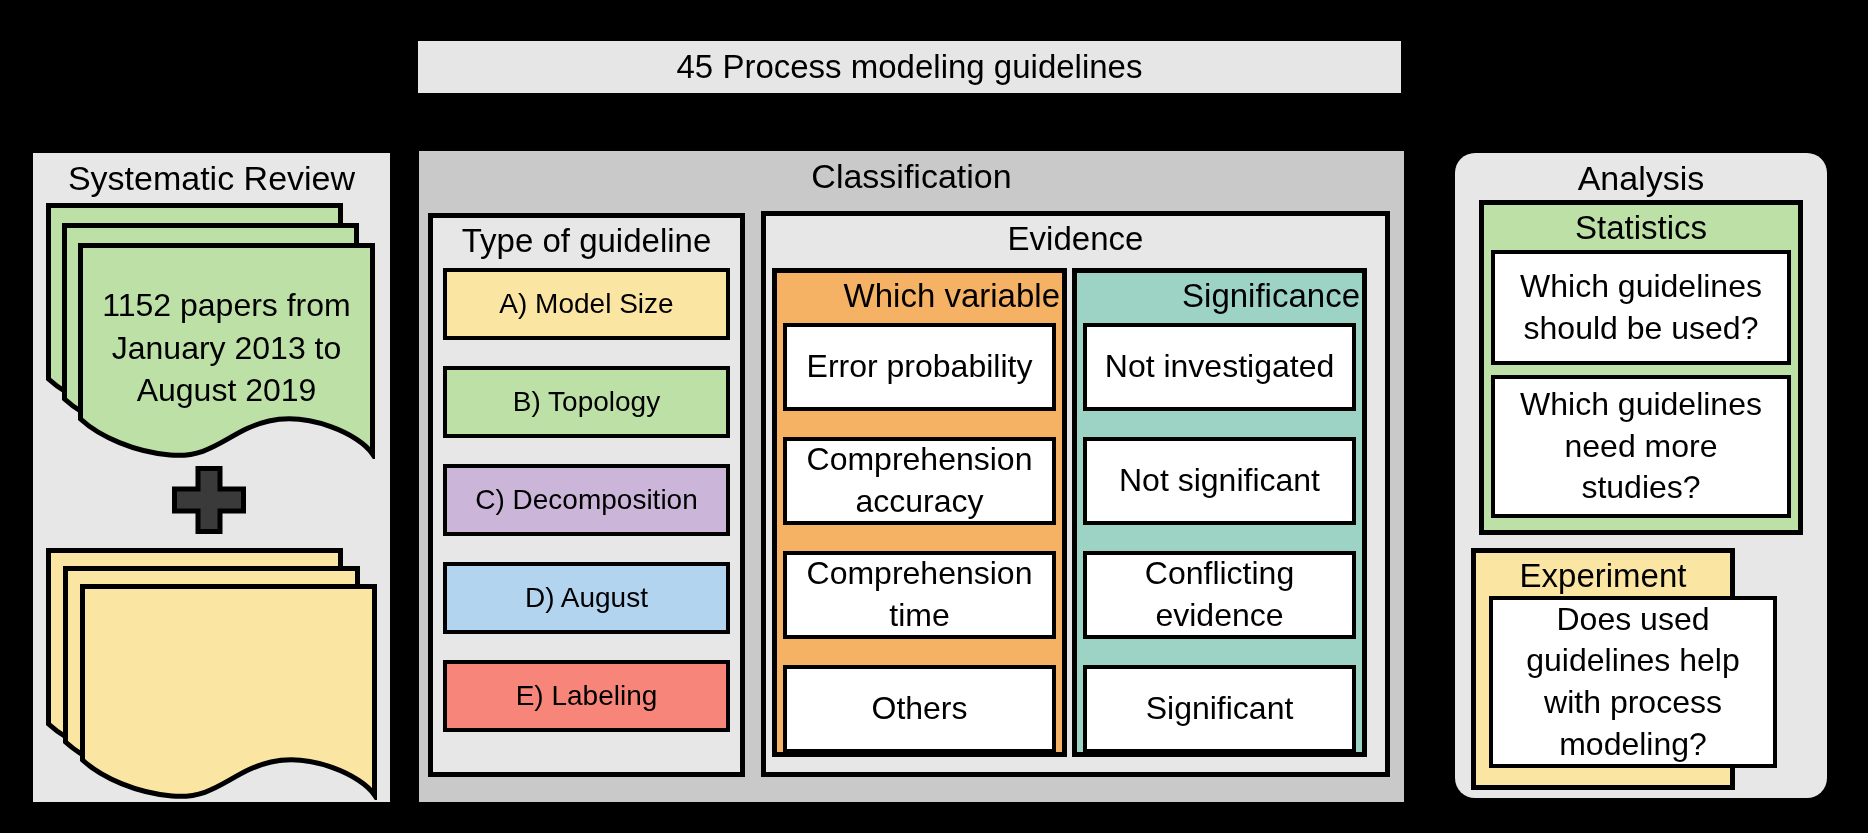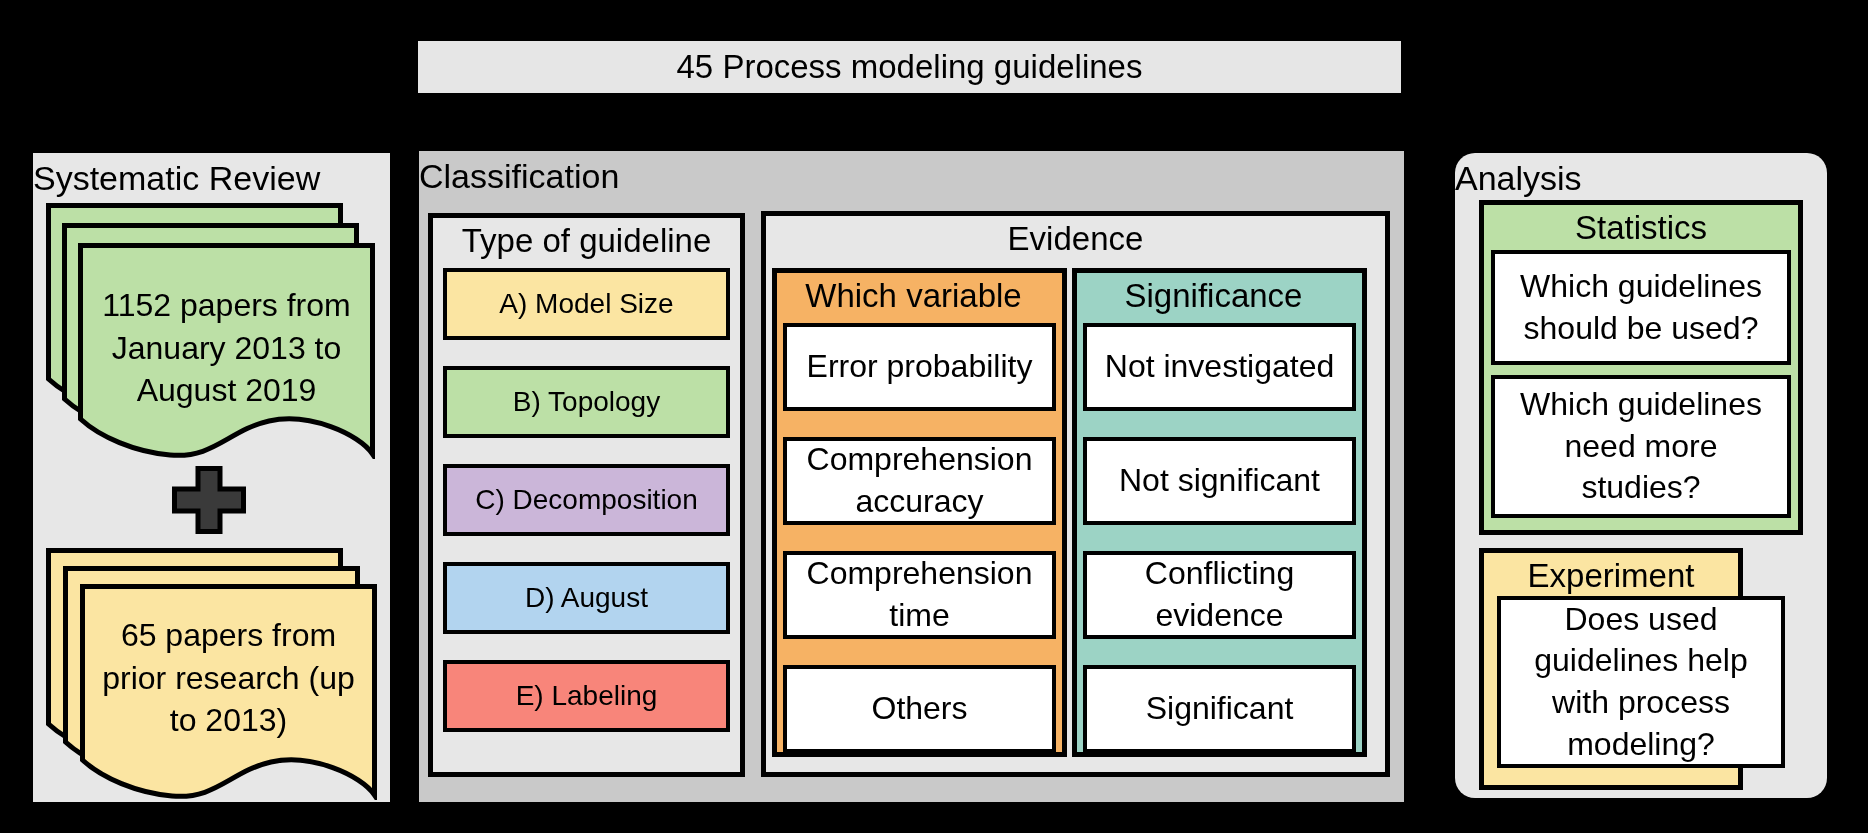--- a/index.html
+++ b/index.html
@@ -12,21 +12,21 @@
   body{font-family:"Liberation Sans","DejaVu Sans",sans-serif;color:#000;}
   #canvas{position:relative;width:1868px;height:833px;background:var(--background);overflow:hidden;}
 
   .banner{position:absolute;left:418px;top:41px;width:983px;height:52px;background:var(--banner);
     display:flex;align-items:center;justify-content:center;font-size:33px;}
 
   .panel{position:absolute;background:var(--panel-light);}
   #panel-systematic{left:33px;top:153px;width:357px;height:649px;}
   #panel-classification{left:419px;top:151px;width:985px;height:651px;background:var(--panel-mid);}
   #panel-analysis{left:1455px;top:153px;width:372px;height:645px;border-radius:20px;}
-  .panel-title{position:absolute;top:6px;left:0;right:0;font-size:34px;}
+  .panel-title{position:absolute;top:6px;left:0;right:0;text-align:center;font-size:34px;}
 
   
   .page{position:absolute;width:297px;height:216px;}
   .page svg{display:block;width:297px;height:216px;}
   .page path{stroke:#000;stroke-width:5;}
   .page-green path{fill:var(--green);}
   .page-yellow path{fill:var(--yellow);}
   .page-text{position:absolute;width:297px;display:flex;align-items:center;justify-content:center;
     text-align:center;font-size:32px;line-height:1.33;white-space:pre-line;}
   #green-text{left:45px;top:120px;height:150px;}
@@ -41,29 +41,29 @@
   .subpanel-header{position:absolute;top:4px;left:0;right:0;text-align:center;font-size:33px;}
   .type-box{position:absolute;left:10px;width:287px;height:72px;border:4px solid #000;
     display:flex;align-items:center;justify-content:center;font-size:28px;}
   .bg-yellow{background:var(--yellow);} .bg-green{background:var(--green);}
   .bg-purple{background:var(--purple);} .bg-blue{background:var(--blue);}
   .bg-salmon{background:var(--salmon);}
 
   .evidence-col{position:absolute;top:52px;width:295px;height:489px;border:5px solid #000;}
   #col-orange{left:6px;background:var(--orange);}
   #col-teal{left:306px;background:var(--teal);}
-  .col-header{position:absolute;top:4px;left:0;right:12px;text-align:center;font-size:33px;}
+  .col-header{position:absolute;top:4px;left:0;right:2px;text-align:right;font-size:33px;}
   .white-box{position:absolute;left:6px;width:273px;height:88px;background:var(--white);
     border:4px solid #000;display:flex;align-items:center;justify-content:center;
     text-align:center;font-size:32px;line-height:1.3;white-space:pre-line;}
   .wb-0{top:50px;} .wb-1{top:164px;} .wb-2{top:278px;} .wb-3{top:392px;}
 
   
   #stats-panel{left:24px;top:47px;width:324px;height:335px;background:var(--green);border:5px solid #000;position:absolute;}
-  #exp-panel{left:24px;top:395px;width:264px;height:242px;background:var(--yellow);border:5px solid #000;position:absolute;}
+  #exp-panel{left:16px;top:395px;width:264px;height:242px;background:var(--yellow);border:5px solid #000;position:absolute;}
   .analysis-box{position:absolute;background:var(--white);border:4px solid #000;display:flex;
     align-items:center;justify-content:center;text-align:center;font-size:32px;line-height:1.3;white-space:pre-line;}
   #stats-box-1{left:7px;top:45px;width:300px;height:115px;}
   #stats-box-2{left:7px;top:170px;width:300px;height:143px;}
   #exp-box{left:13px;top:43px;width:288px;height:172px;}
 </style>
 </head>
 <body>
 
 <div id="canvas">
@@ -106,23 +106,20 @@
     <div class="page page-yellow" style="left:30px;top:413px;">
       <svg viewBox="0 0 297 216">
           <path d="M2.5,2.5 H294.5 V211 C281,191 231,169 191,178 C151,187 136,216 92,212 C57,209 22,194 2.5,176 Z"></path>
         </svg>
     </div>
     <div class="page page-yellow" style="left:47px;top:431px;">
       <svg viewBox="0 0 297 216">
           <path d="M2.5,2.5 H294.5 V211 C281,191 231,169 191,178 C151,187 136,216 92,212 C57,209 22,194 2.5,176 Z"></path>
         </svg>
     </div>
-    <div class="page-text" id="yellow-text">65 papers from
-prior research (up
-to 2013)</div>
   </section>
 
   <section class="panel" id="panel-classification">
     <div class="panel-title">Classification</div>
 
     <div class="subpanel" id="type-panel">
       <div class="subpanel-header">Type of guideline</div>
       <div class="type-box bg-yellow" style="top:50px;">A) Model Size</div>
       <div class="type-box bg-green" style="top:148px;">B) Topology</div>
       <div class="type-box bg-purple" style="top:246px;">C) Decomposition</div>

